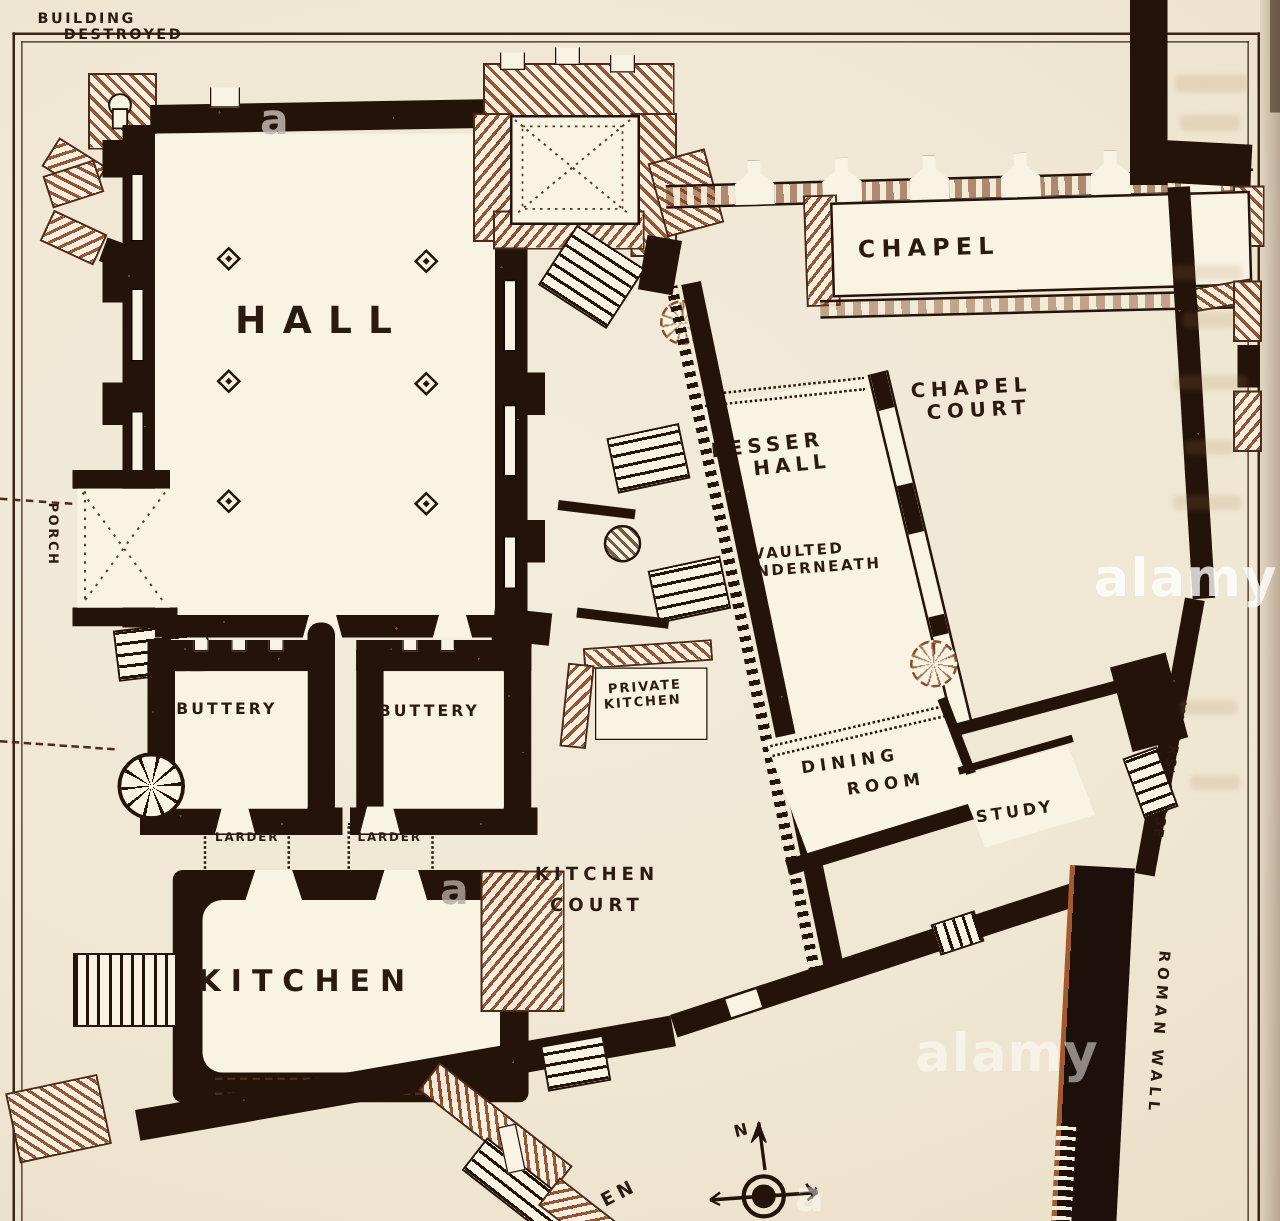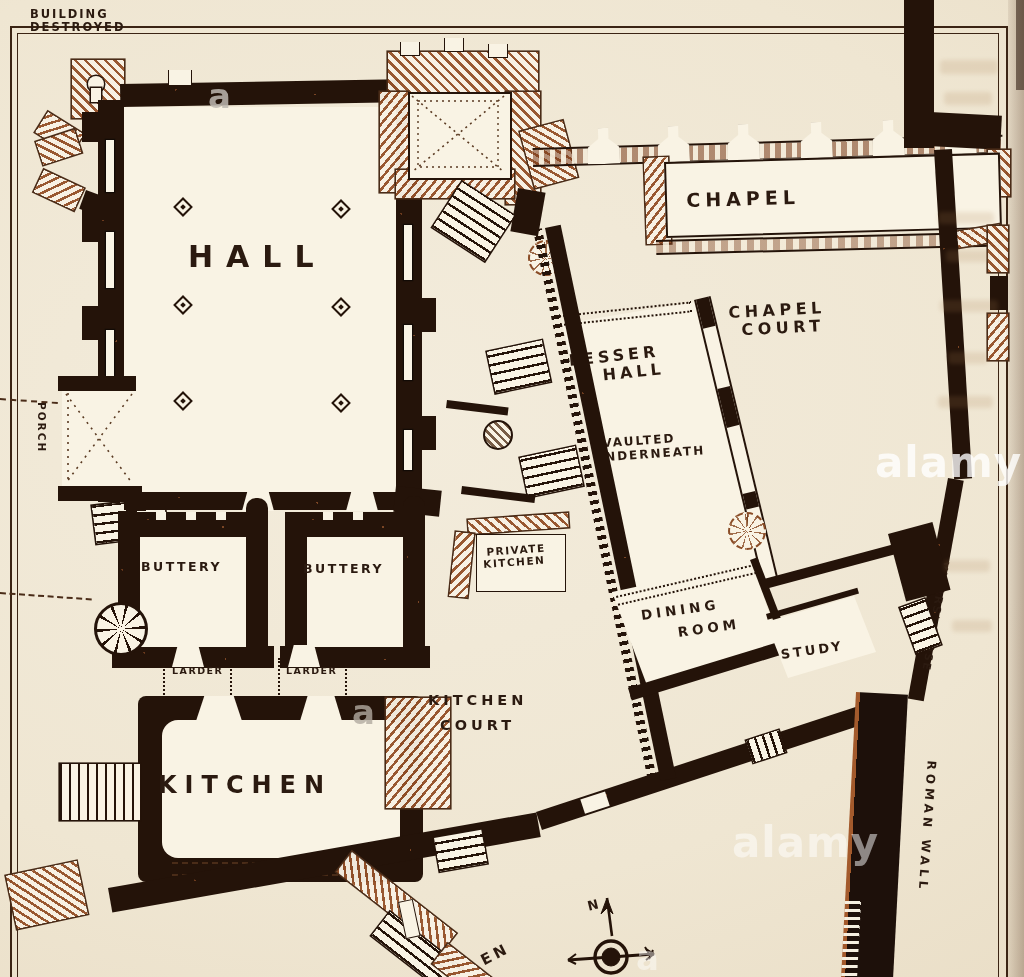--- a/index.html
+++ b/index.html
@@ -55,21 +55,21 @@
 
 <div class="stage">
 
   <div class="frame" style="left:10px;top:26px;width:994px;height:951px;"></div>
   <div class="frame inner" style="left:17px;top:33px;width:980px;height:944px;"></div>
   <div class="abs" style="left:1008px;top:0;width:16px;height:977px;background:linear-gradient(90deg,rgba(70,35,15,.08),rgba(70,35,15,.30));"></div>
   <div class="abs" style="left:1016px;top:0;width:8px;height:90px;background:rgba(40,20,10,.55);"></div>
 
   <div class="lbl" style="left:30px;top:8px;font-size:11.5px;letter-spacing:2px;">
     <span style="display:block;">BUILDING</span>
-    <span style="display:block;">DESTROYED</span>
+    <span style="display:block;margin-left:21px;">DESTROYED</span>
   </div>
   <div class="hatch" style="left:72px;top:60px;width:52px;height:58px;"></div>
   <span class="abs" style="left:88px;top:76px;width:16px;height:16px;background:var(--room);border-radius:50%;box-shadow:0 0 0 1.5px var(--ink);"></span>
   <span class="abs" style="left:91px;top:88px;width:10px;height:14px;background:var(--room);box-shadow:0 0 0 1.5px var(--ink);"></span>
   <div class="hatch steep" style="left:48px;top:112px;width:42px;height:24px;transform:rotate(32deg);"></div>
   <div class="hatch" style="left:36px;top:142px;width:40px;height:24px;transform:rotate(-18deg);"></div>
   <div class="hatch steep" style="left:44px;top:170px;width:44px;height:24px;transform:rotate(25deg);"></div>
   <div class="wall" style="left:86px;top:190px;width:26px;height:20px;transform:rotate(20deg);"></div>
 
   <div class="wallmot" style="left:120px;top:84px;width:278px;height:23px;transform:rotate(-1deg);"></div>

